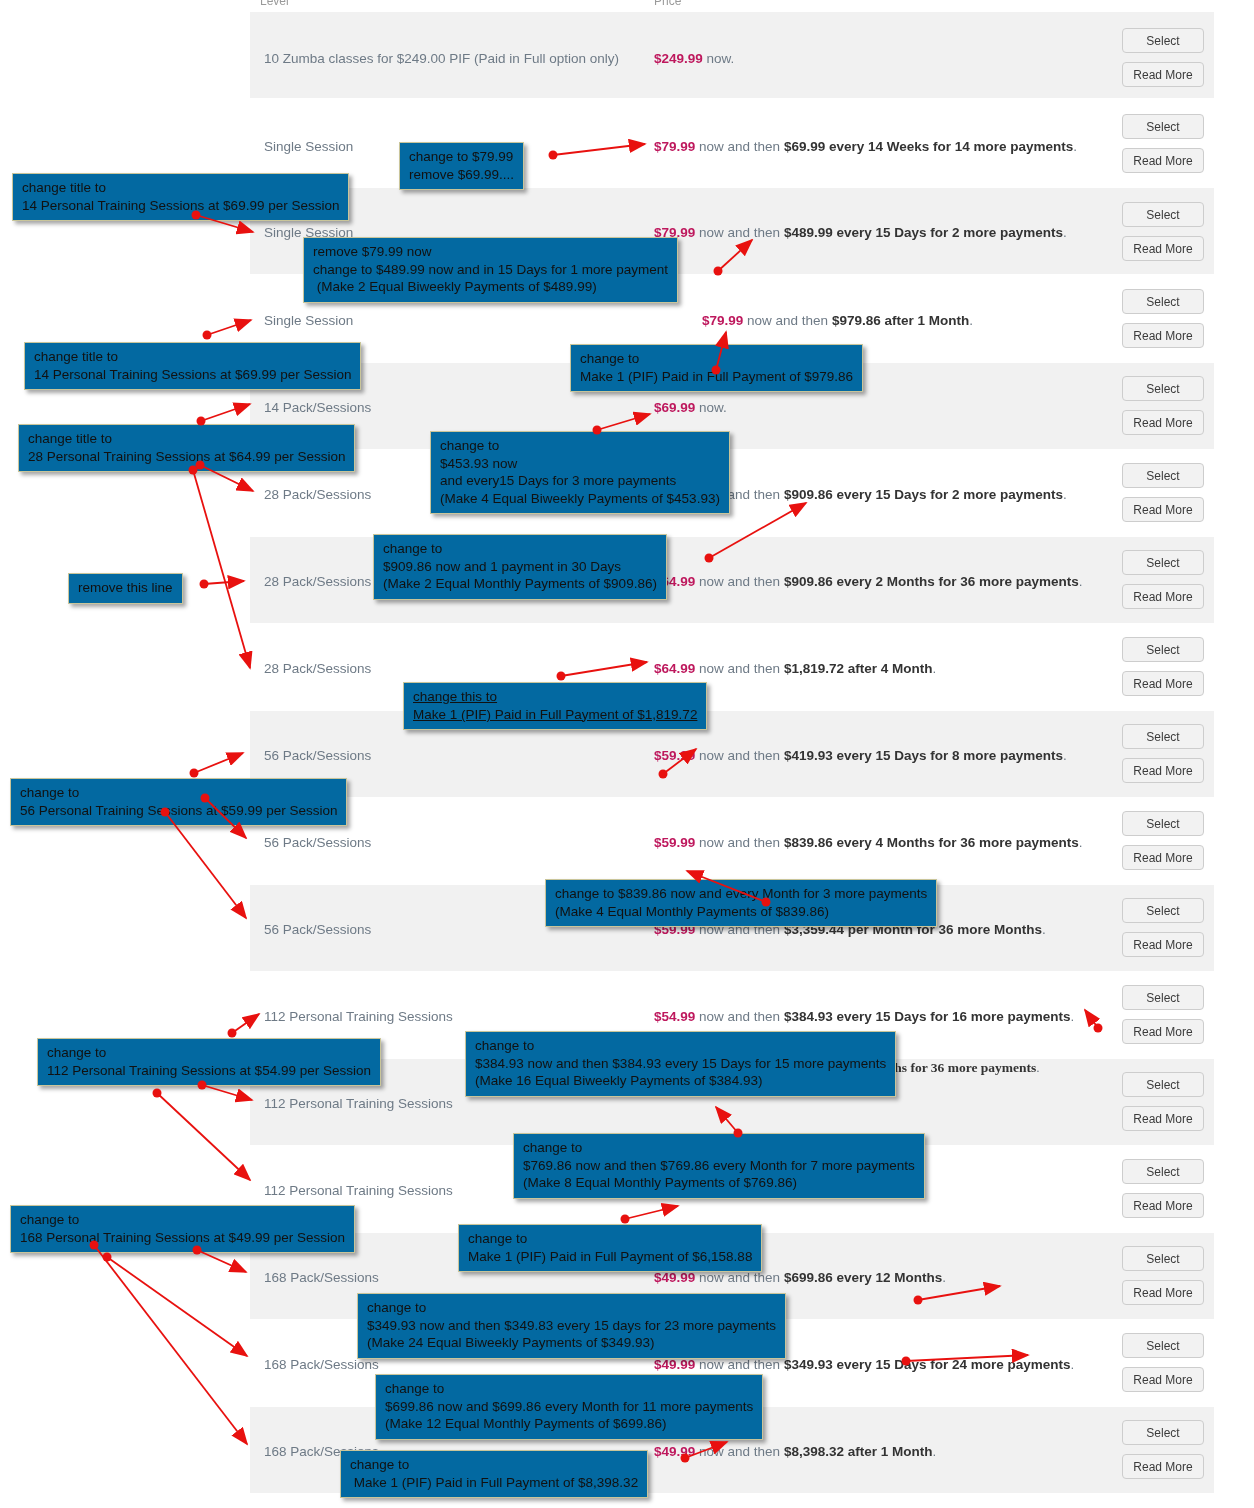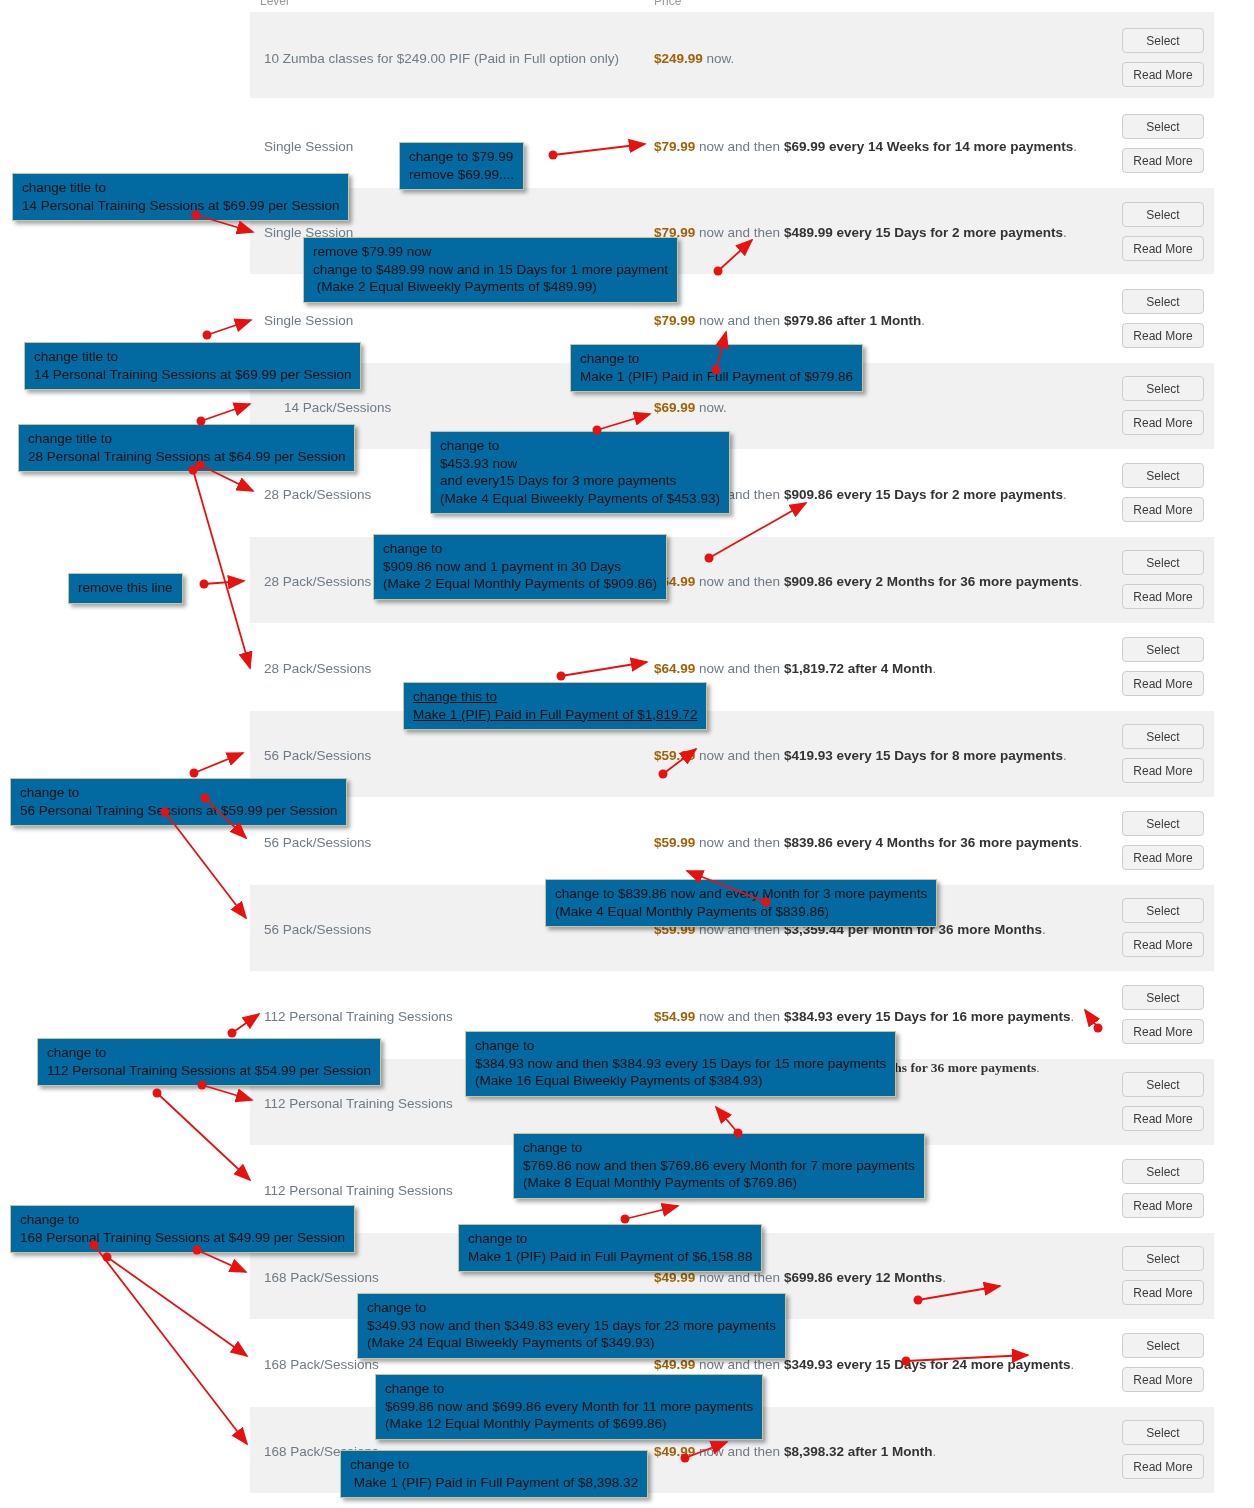--- a/index.html
+++ b/index.html
@@ -23,21 +23,21 @@
 
   .cell-title{
     position:absolute;left:14px;font-size:13.5px;color:#6e7a86;
     white-space:nowrap;
   }
   .cell-price{
     position:absolute;left:404px;font-size:13.5px;color:#6e7a86;
     white-space:nowrap;
   }
   .cell-price b{color:#333333;font-weight:bold;}
-  .cell-price .lead{color:#a16207;font-weight:bold;}
+  .cell-price .lead{color:#be185d;font-weight:bold;}
 
   .btns{position:absolute;right:0px;width:92px;}
   .btn{
     display:block;width:82px;height:25px;line-height:25px;text-align:center;
     font-size:12px;color:#3b3b3b;background:#f2f2f2;
     border:1px solid #cdcdcd;border-radius:4px;margin-bottom:9px;
     box-sizing:border-box;cursor:pointer;
   }
 
   
@@ -78,38 +78,38 @@
     <div class="row alt" style="top:1059px;height:86px;"></div>
     <div class="row plain" style="top:1146px;height:86px;"></div>
     <div class="row alt" style="top:1233px;height:86px;"></div>
     <div class="row plain" style="top:1320px;height:86px;"></div>
     <div class="row alt" style="top:1407px;height:86px;"></div>
 
     <div class="cell-title" style="top:51px;">10 Zumba classes for $249.00 PIF (Paid in Full option only)</div>
     <div class="cell-title" style="top:139px;">Single Session</div>
     <div class="cell-title" style="top:225px;">Single Session</div>
     <div class="cell-title" style="top:313px;">Single Session</div>
-    <div class="cell-title" style="top:400px;margin-left:20px;">14 Pack/Sessions</div>
+    <div class="cell-title" style="top:400px;">14 Pack/Sessions</div>
     <div class="cell-title" style="top:487px;">28 Pack/Sessions</div>
     <div class="cell-title" style="top:574px;">28 Pack/Sessions</div>
     <div class="cell-title" style="top:661px;">28 Pack/Sessions</div>
     <div class="cell-title" style="top:748px;">56 Pack/Sessions</div>
     <div class="cell-title" style="top:835px;">56 Pack/Sessions</div>
     <div class="cell-title" style="top:922px;">56 Pack/Sessions</div>
     <div class="cell-title" style="top:1009px;">112 Personal Training Sessions</div>
     <div class="cell-title" style="top:1096px;">112 Personal Training Sessions</div>
     <div class="cell-title" style="top:1183px;">112 Personal Training Sessions</div>
     <div class="cell-title" style="top:1270px;">168 Pack/Sessions</div>
     <div class="cell-title" style="top:1357px;">168 Pack/Sessions</div>
     <div class="cell-title" style="top:1444px;">168 Pack/Sessions</div>
 
     <div class="cell-price" style="top:51px;"><span class="lead">$249.99</span><span> now.</span></div>
     <div class="cell-price" style="top:139px;"><span class="lead">$79.99</span><span> now and then </span><b>$69.99 every 14 Weeks for 14 more payments</b><span>.</span></div>
     <div class="cell-price" style="top:225px;"><span class="lead">$79.99</span><span> now and then </span><b>$489.99 every 15 Days for 2 more payments</b><span>.</span></div>
-    <div class="cell-price" style="top:313px;"><span class="lead">$79.99</span><span> now and then </span><b>$979.86 after 1 Month</b><span>.</span></div>
+    <div class="cell-price" style="top:313px;margin-left:48px;"><span class="lead">$79.99</span><span> now and then </span><b>$979.86 after 1 Month</b><span>.</span></div>
     <div class="cell-price" style="top:400px;"><span class="lead">$69.99</span><span> now.</span></div>
     <div class="cell-price" style="top:487px;"><span class="lead">$64.99</span><span> now and then </span><b>$909.86 every 15 Days for 2 more payments</b><span>.</span></div>
     <div class="cell-price" style="top:574px;"><span class="lead">$64.99</span><span> now and then </span><b>$909.86 every 2 Months for 36 more payments</b><span>.</span></div>
     <div class="cell-price" style="top:661px;"><span class="lead">$64.99</span><span> now and then </span><b>$1,819.72 after 4 Month</b><span>.</span></div>
     <div class="cell-price" style="top:748px;"><span class="lead">$59.99</span><span> now and then </span><b>$419.93 every 15 Days for 8 more payments</b><span>.</span></div>
     <div class="cell-price" style="top:835px;"><span class="lead">$59.99</span><span> now and then </span><b>$839.86 every 4 Months for 36 more payments</b><span>.</span></div>
     <div class="cell-price" style="top:922px;"><span class="lead">$59.99</span><span> now and then </span><b>$3,359.44 per Month for 36 more Months</b><span>.</span></div>
     <div class="cell-price" style="top:1009px;"><span class="lead">$54.99</span><span> now and then </span><b>$384.93 every 15 Days for 16 more payments</b><span>.</span></div>
     <div class="cell-price" style="top:1060px;font-family:Liberation Serif, serif;"><span class="lead">$54.99</span><span> now and then </span><b>$769.86 every 8 Months for 36 more payments</b><span>.</span></div>
     <div class="cell-price" style="top:1270px;text-align:center;"><span class="lead">$49.99</span><span> now and then </span><b>$699.86 every 12 Months</b><span>.</span></div>

